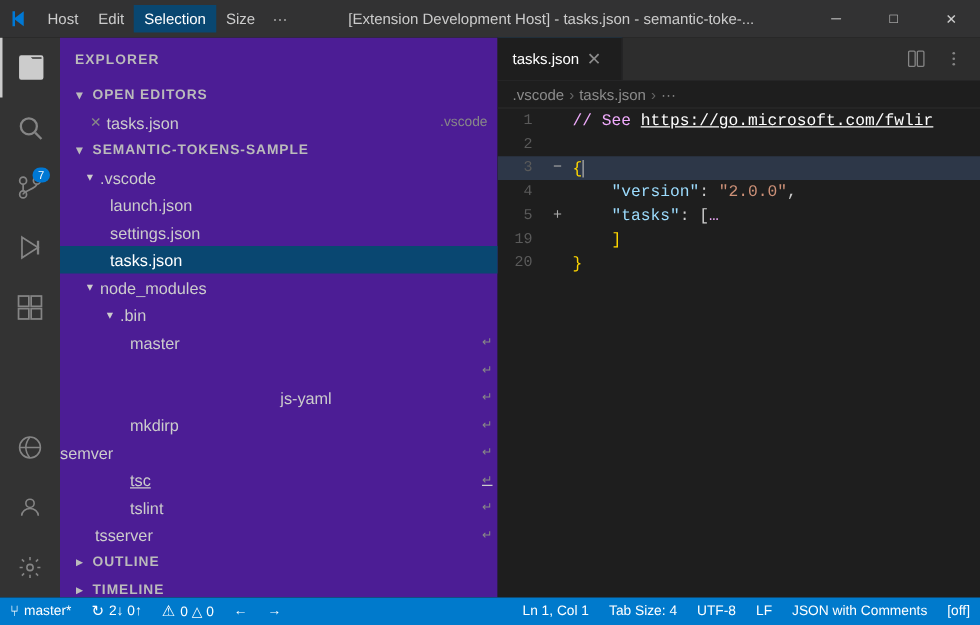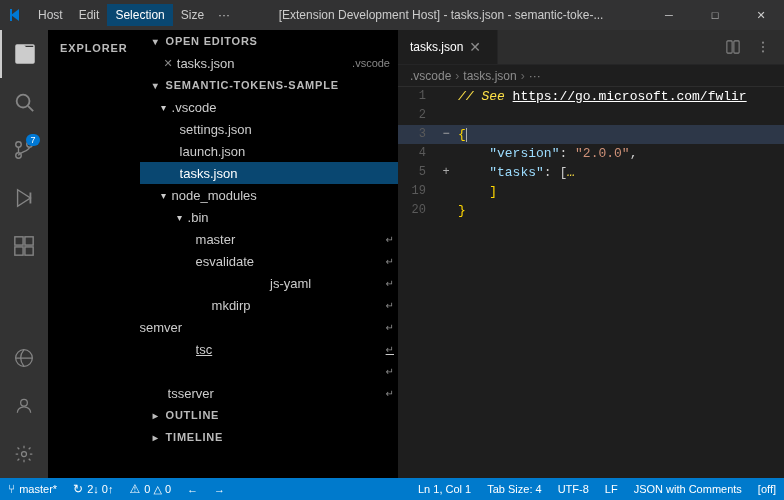--- a/index.html
+++ b/index.html
@@ -115,23 +115,23 @@
     .activitybar-spacer { flex: 1; }
     .activitybar-bottom {
       display: flex;
       flex-direction: column;
       align-items: center;
     }
 
     
     .sidebar {
       width: 350px;
-      background: #000000;
-      display: flex;
-      flex-direction: row;
+      background: #4c1d95;
+      display: flex;
+      flex-direction: column;
       flex-shrink: 0;
       overflow: hidden;
     }
     .sidebar-title {
       height: 35px;
       padding: 0 12px;
       display: flex;
       align-items: center;
       font-size: 11px;
       font-weight: 700;
@@ -327,21 +327,21 @@
       justify-content: center;
       color: #858585;
       font-size: 10px;
       cursor: pointer;
     }
     .line-content {
       padding-left: 4px;
       white-space: pre;
       color: #cccccc;
     }
-    .token-comment { color: #fde047; font-style: italic; }
+    .token-comment { color: #f0abfc; }
     .token-link { color: #ffffff; text-decoration: underline; }
     .token-key { color: #9cdcfe; }
     .token-string { color: #ce9178; }
     .token-punc { color: #cccccc; }
     .token-bracket { color: #ffd700; }
     .cursor {
       display: inline-block;
       width: 1px;
       height: 14px;
       background: #aeafad;
@@ -489,64 +489,64 @@
         <span class="chevron">▾</span>
         <span>Semantic-Tokens-Sample</span>
       </div>
 
       <div class="tree-item" style="padding-left: 16px;">
         <span class="tree-icon">▾</span>
         <span class="item-label">.vscode</span>
       </div>
 
       <div class="tree-item" style="padding-left: 40px;">
+        <span class="item-label">launch.json</span>
+      </div>
+      <div class="tree-item" style="padding-left: 40px;">
         <span class="item-label">settings.json</span>
-      </div>
-      <div class="tree-item" style="padding-left: 40px;">
-        <span class="item-label">launch.json</span>
       </div>
       <div class="tree-item selected" style="padding-left: 40px;">
         <span class="item-label">tasks.json</span>
       </div>
 
       <div class="tree-item" style="padding-left: 16px;">
         <span class="tree-icon">▾</span>
         <span class="item-label">node_modules</span>
       </div>
 
       <div class="tree-item" style="padding-left: 32px;">
         <span class="tree-icon">▾</span>
         <span class="item-label">.bin</span>
       </div>
 
       <div class="tree-item" style="padding-left: 56px;">
         <span class="item-label">master</span>
         <span class="arrow-icon">↵</span>
       </div>
       <div class="tree-item" style="padding-left: 56px;">
-        <span class="item-label">esvalidate</span>
         <span class="arrow-icon">↵</span>
       </div>
       <div class="tree-item" style="padding-left: 56px; text-align: center;">
         <span class="item-label">js-yaml</span>
         <span class="arrow-icon">↵</span>
       </div>
-      <div class="tree-item" style="padding-left: 72px; gap: 46px;">
+      <div class="tree-item" style="padding-left: 56px; gap: 46px;">
         <span class="item-label">mkdirp</span>
         <span class="arrow-icon">↵</span>
       </div>
       <div class="tree-item" style="">
         <span class="item-label">semver</span>
         <span class="arrow-icon">↵</span>
       </div>
       <div class="tree-item" style="padding-left: 56px; text-decoration: underline;">
         <span class="item-label">tsc</span>
         <span class="arrow-icon">↵</span>
       </div>
       <div class="tree-item" style="padding-left: 56px;">
+        <span class="item-label">tslint</span>
         <span class="arrow-icon">↵</span>
       </div>
       <div class="tree-item" style="padding-left: 28px; gap: 48px;">
         <span class="item-label">tsserver</span>
         <span class="arrow-icon">↵</span>
       </div>
 
       <div class="section-header section-collapsed">
         <span class="chevron">▸</span>
         <span>Outline</span>

